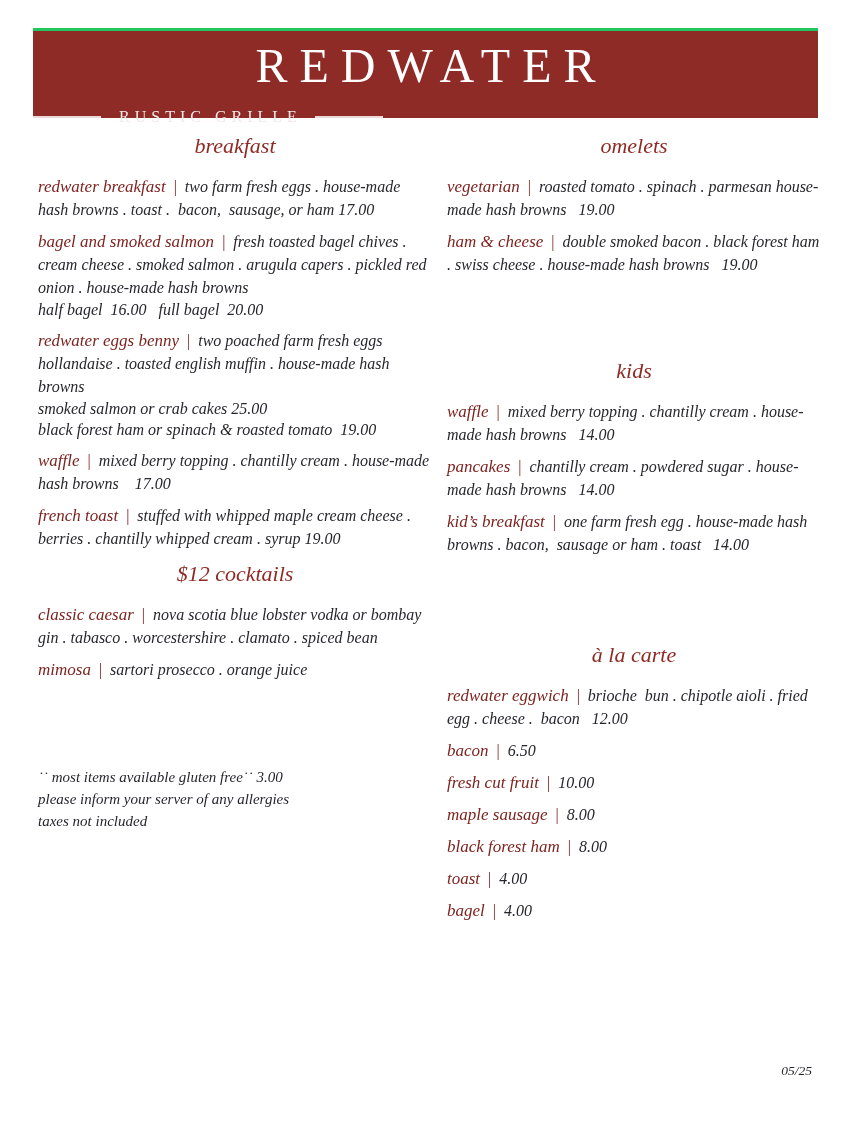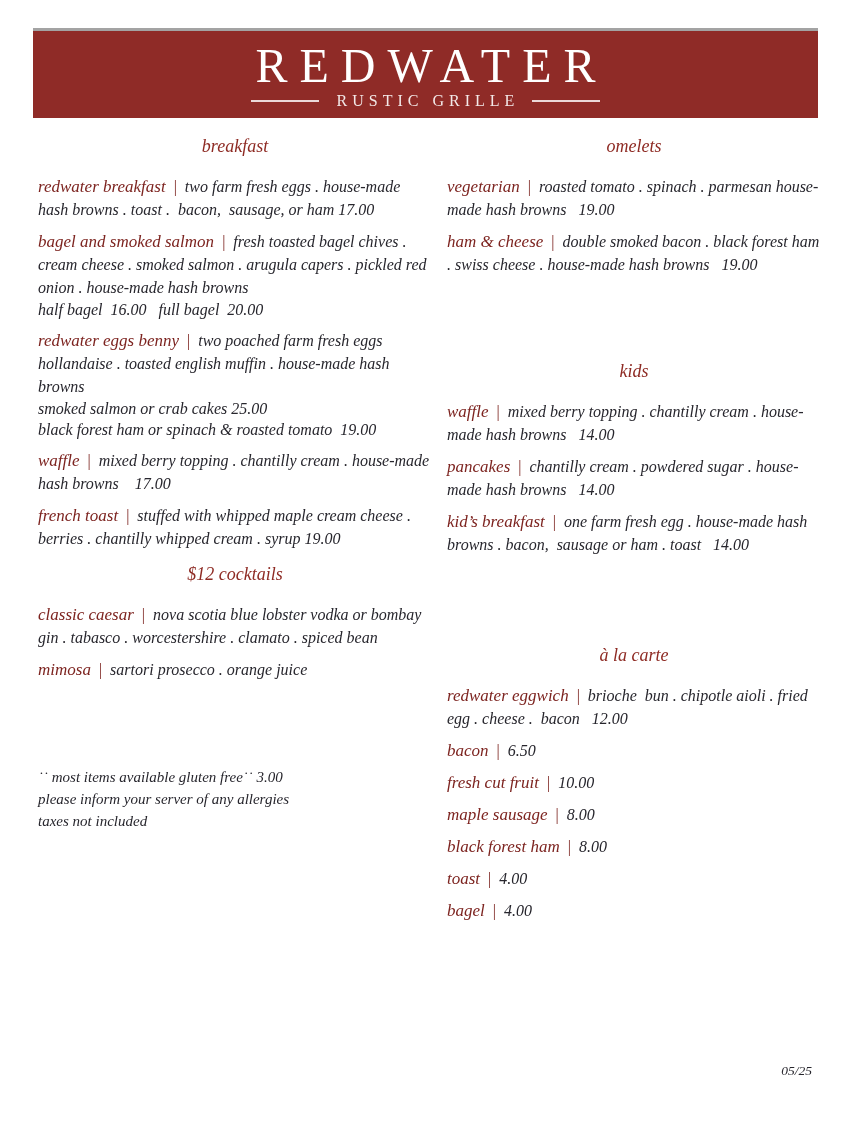--- a/index.html
+++ b/index.html
@@ -5,44 +5,44 @@
   html, body { margin:0; padding:0; background:#ffffff; }
   body {
     width:850px; height:1133px; position:relative; overflow:hidden;
     font-family:"Liberation Serif","DejaVu Serif",serif;
     font-style:italic;
     color:#27262d;
   }
   
   .banner {
     position:absolute; left:33px; top:28px; width:785px; height:90px;
-    background:#8f2b27; border-top:3px solid #a3a3a3;
+    background:#8f2b27; border-top:3px solid #22c55e;
     box-sizing:border-box;
     text-align:center; color:#ffffff;
   }
   .brand-name {
     font-style:normal; font-size:48px; line-height:46px;
     letter-spacing:12px; padding-left:12px; margin-top:12px;
     font-weight:normal;
   }
   .tagline-row {
-    display:flex; align-items:center; justify-content:center;
-    gap:13px; margin-top:3px;
+    display:flex; align-items:center; justify-content:flex-start;
+    gap:13px; margin-top:19px;
   }
   .tl-line { width:68px; height:2px; background:rgba(255,255,255,0.82); }
   .tagline {
     font-style:normal; font-size:16px; letter-spacing:5px; padding-left:5px;
     color:#f3e9e8;
   }
   
   .col { position:absolute; top:131px; }
   .col-left  { left:38px;  width:394px; }
   .col-right { left:447px; width:374px; }
   .sec-h {
-    color:#8e2b24; font-size:18px; line-height:30px; font-weight:normal;
+    color:#8e2b24; font-size:22px; line-height:30px; font-weight:normal;
     text-align:center; margin:0 0 14px 0;
   }
   .gap-cocktails { }
   .gap-kids      { margin-top:80px; }
   .gap-alacarte  { margin-top:84px; }
   .item { margin:0 0 9px 0; }
   .line, .x {
     margin:0; white-space:pre-wrap;
     font-size:16px; line-height:23px; color:#27262d;
   }

